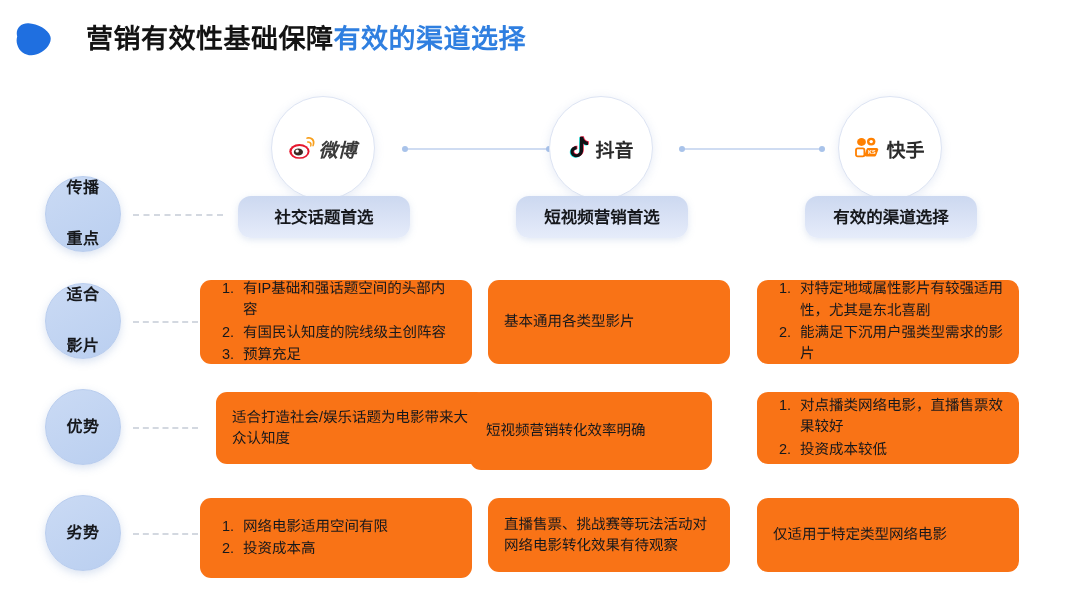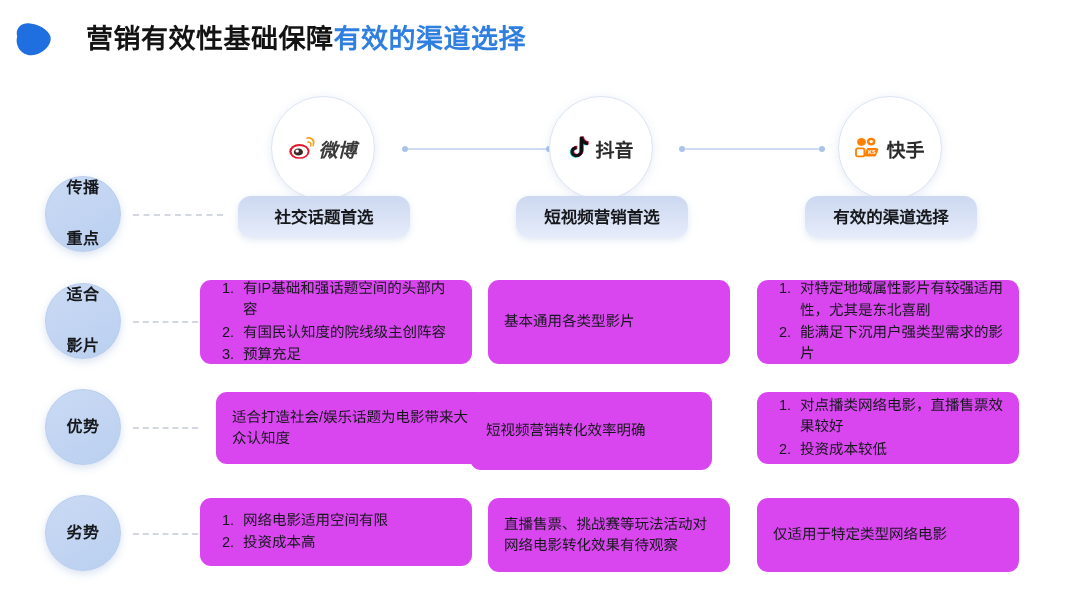--- a/index.html
+++ b/index.html
@@ -129,21 +129,21 @@
   .dash {
     position: absolute;
     height: 0;
     border-top: 2px dashed #d3d8e0;
   }
 
   
   .card {
     position: absolute;
     box-sizing: border-box;
-    background: #d946ef;
+    background: #f97316;
     border-radius: 11px;
     display: flex;
     align-items: center;
     padding: 9px 16px;
     font-size: 14.5px;
     color: #16181c;
     line-height: 1.48;
   }
   .card.pill {
     background: linear-gradient(180deg, #ccd8f0 0%, #e6ecfa 100%);
@@ -276,21 +276,21 @@
     <li>对点播类网络电影，直播售票效果较好</li>
     <li>投资成本较低</li>
   </ol>
 </div>
 
 <div class="row-label" style="left:45px; top:495px;">
   <span>劣势</span>
 </div>
 <div class="dash" style="left:133px; top:533px; width:65px;"></div>
 
-<div class="card" style="left:200px; top:498px; width:272px; height:68px;">
+<div class="card" style="left:200px; top:498px; width:272px; height:80px;">
   <ol>
     <li>网络电影适用空间有限</li>
     <li>投资成本高</li>
   </ol>
 </div>
 <div class="card" style="left:488px; top:498px; width:242px; height:74px;">
   <p>直播售票、挑战赛等玩法活动对网络电影转化效果有待观察</p>
 </div>
 <div class="card" style="left:757px; top:498px; width:262px; height:74px;">
   <p>仅适用于特定类型网络电影</p>

